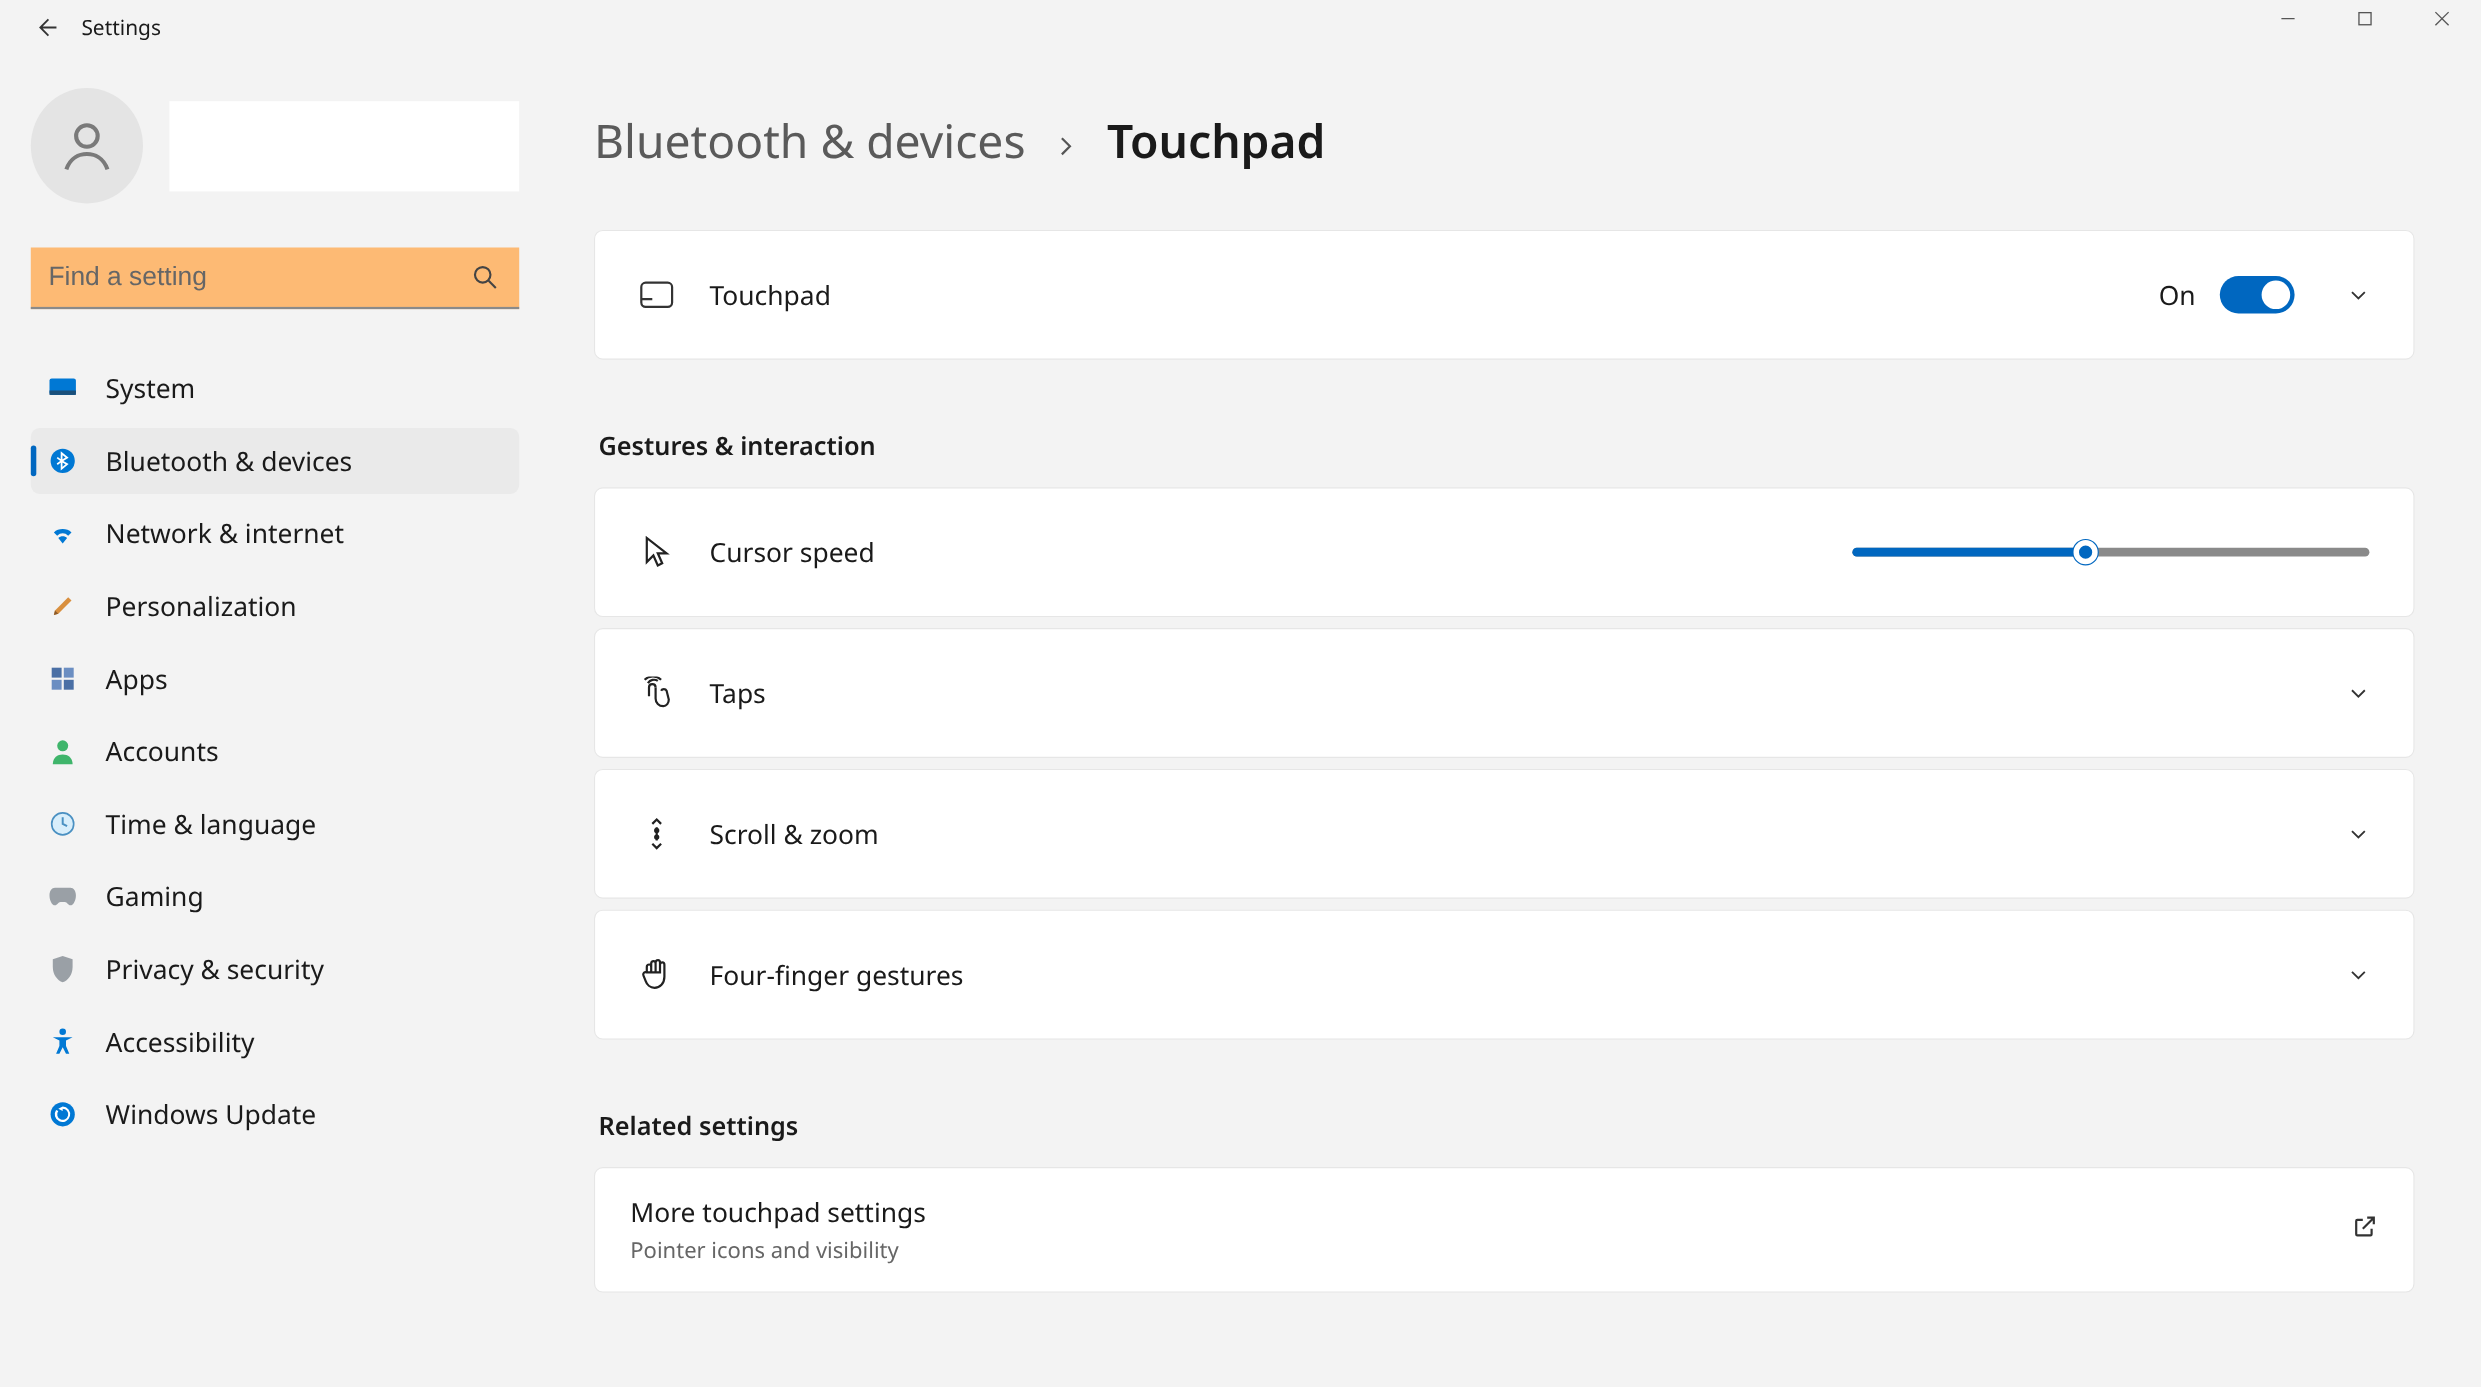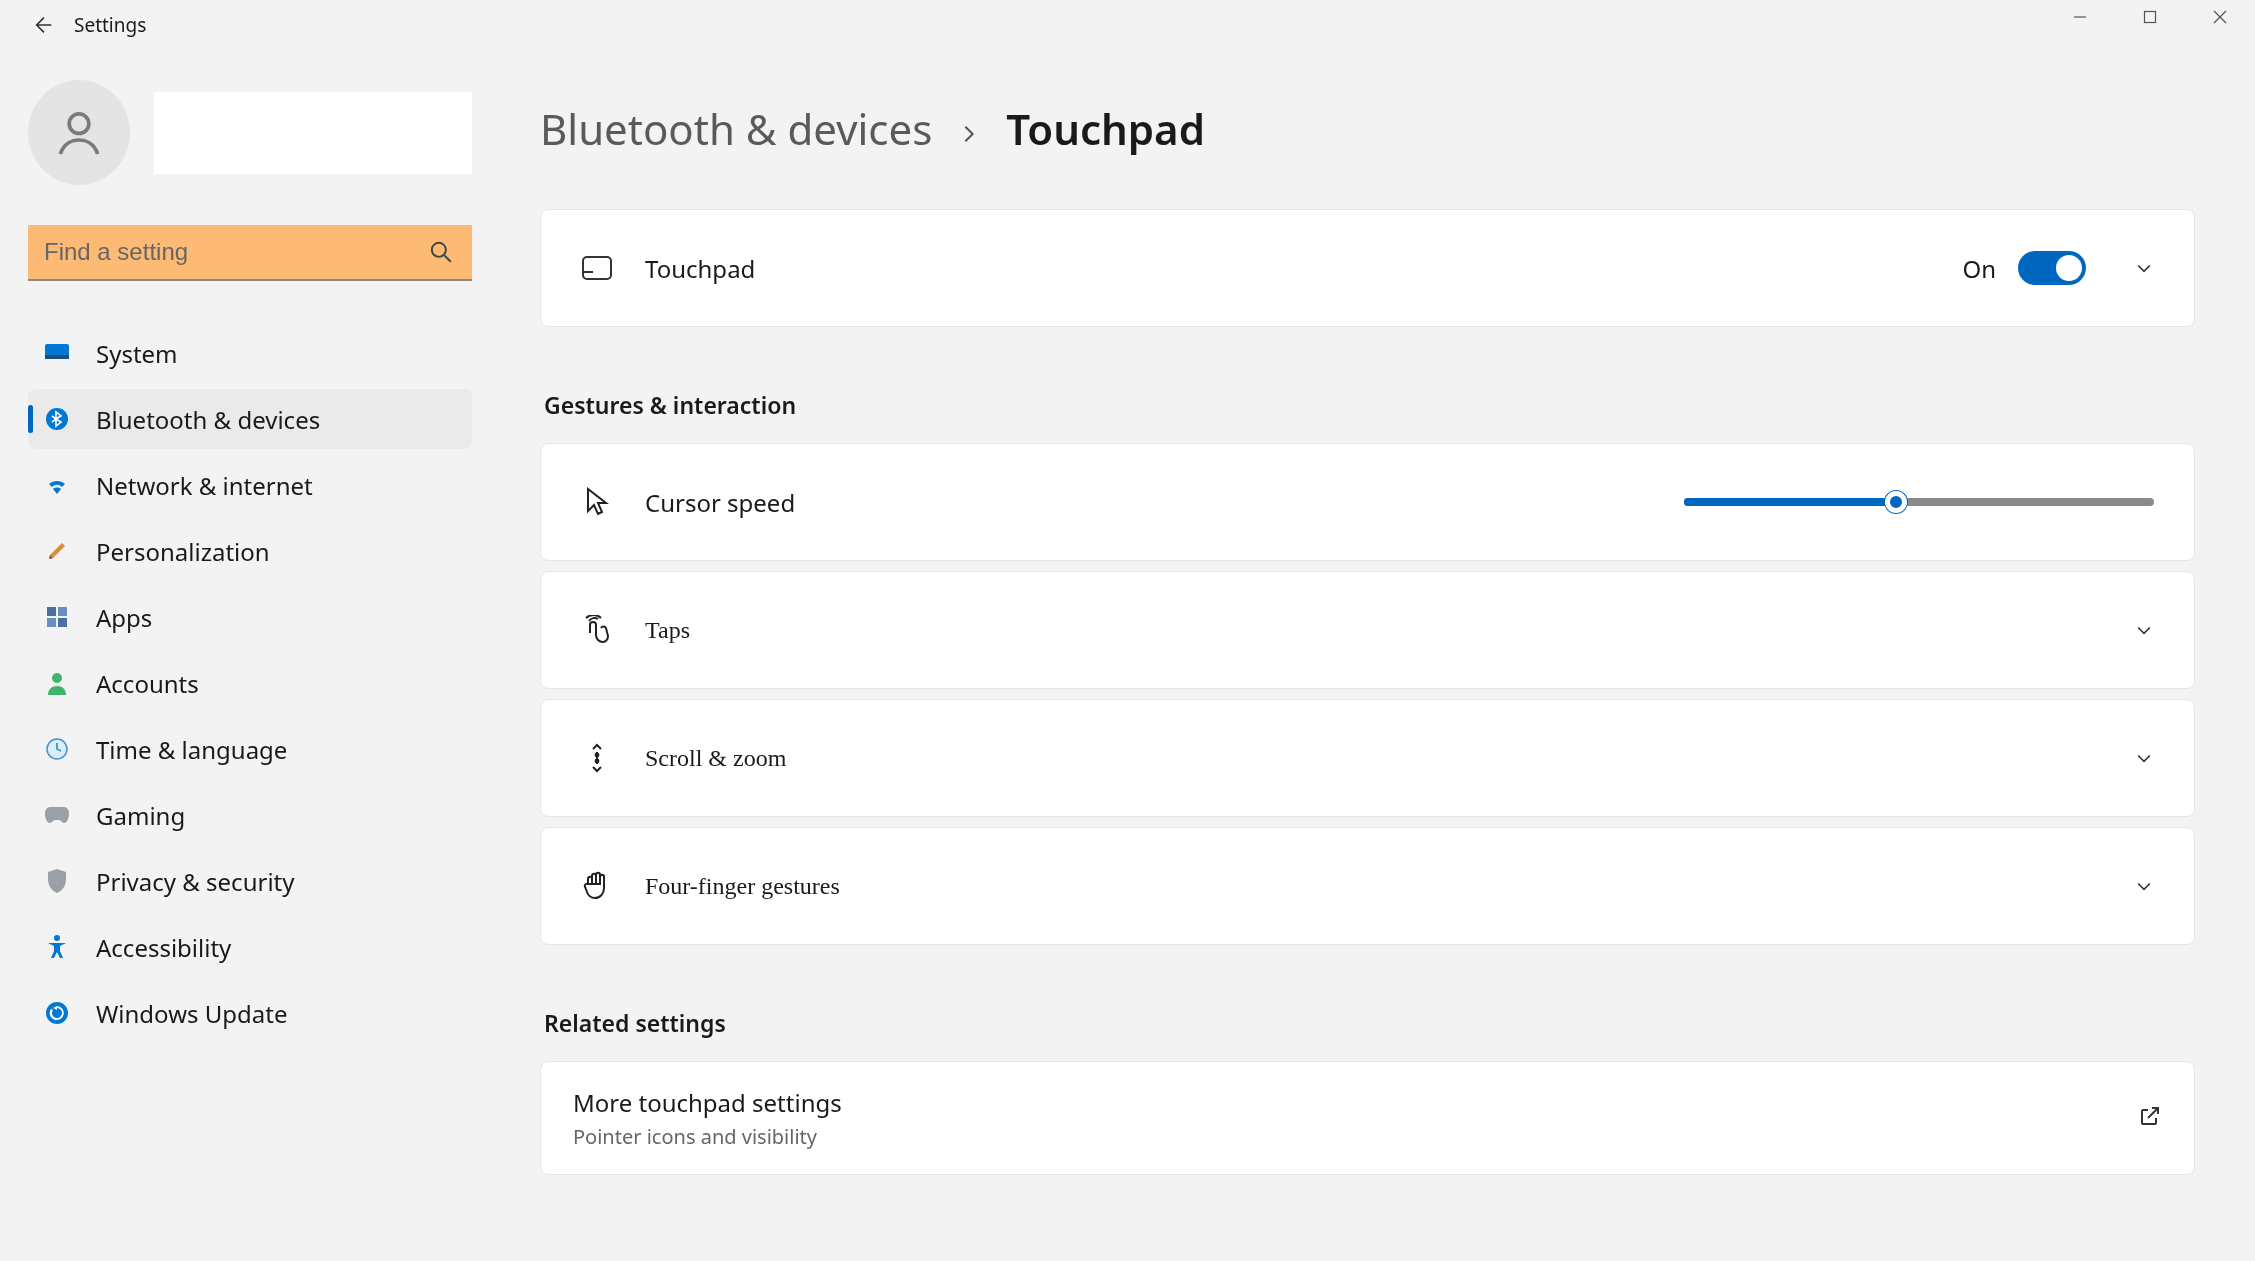--- a/index.html
+++ b/index.html
@@ -32,21 +32,21 @@
   .navitem.active::before { content:""; position:absolute; left:0px; top:16px; bottom:16px; width:5px; background:#0067c0; border-radius:3px; }
 
   
   .main { flex:1; padding: 50px 60px 0 40px; overflow:auto; }
   .breadcrumbs { display:flex; align-items:center; gap: 26px; font-size:42px; margin-bottom: 52px; }
   .bc-link { color:#5a5a5a; cursor:pointer; }
   .bc-sep { color:#888; }
   .bc-current { font-weight:600; }
 
   .card { background:#fff; border:1px solid #e6e6e6; border-radius:8px; padding: 0 32px; display:flex; align-items:center; min-height:118px; font-size:24px; }
-  .card + .card { margin-top:10px;font-family:Liberation Serif, serif; }
+  .card + .card { margin-top:10px; }
   .cicon { width:48px; display:flex; align-items:center; justify-content:center; margin-right:24px; }
   .clabel { flex:1; }
   .chevron { width:36px; display:flex; align-items:center; justify-content:center; color:#444; }
 
   .sectiontitle { font-size:23px; font-weight:600; margin: 62px 0 22px 4px; }
 
   .toggle-row { display:flex; align-items:center; gap:22px; }
   .toggle-text { font-size:24px; color:#1a1a1a; }
   .toggle { width:68px; height:34px; border-radius:17px; background:#0067c0; position:relative; cursor:pointer; }
   .toggle .knob { position:absolute; width:26px; height:26px; border-radius:50%; background:#fff; top:4px; right:4px; }

